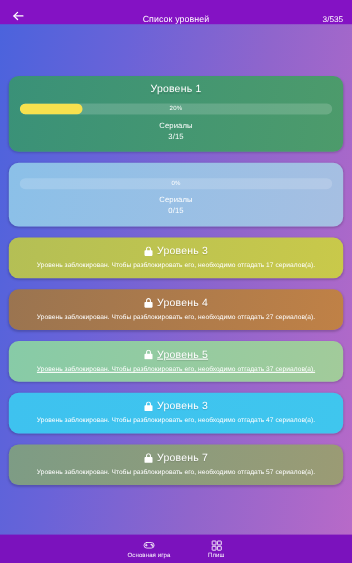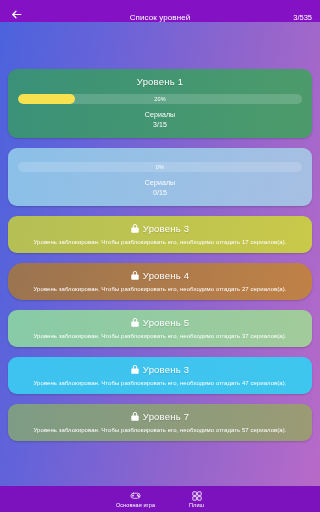--- a/index.html
+++ b/index.html
@@ -163,33 +163,33 @@
       <span class="lock-icon">
         <svg width="8" height="9" viewBox="0 0 16 18" fill="#ffffff">
           <path d="M8 0C5.5 0 3.6 2 3.6 4.4V7H2.2C1.3 7 .6 7.7.6 8.6v7.2c0 .9.7 1.6 1.6 1.6h11.6c.9 0 1.6-.7 1.6-1.6V8.6c0-.9-.7-1.6-1.6-1.6h-1.4V4.4C12.4 2 10.5 0 8 0zm0 1.9c1.4 0 2.5 1.1 2.5 2.5V7h-5V4.4c0-1.4 1.1-2.5 2.5-2.5z"></path>
         </svg>
       </span>
       <span>Уровень 3</span>
     </div>
     <div class="locked-text">Уровень заблокирован. Чтобы разблокировать его, необходимо отгадать 17 сериалов(а).</div>
   </div>
 
-  <div class="card" style="background:linear-gradient(100deg,#9a7450,#c08146);border-radius:15px;">
+  <div class="card" style="background:linear-gradient(100deg,#9a7450,#c08146);">
     <div class="card-title">
       <span class="lock-icon">
         <svg width="8" height="9" viewBox="0 0 16 18" fill="#ffffff">
           <path d="M8 0C5.5 0 3.6 2 3.6 4.4V7H2.2C1.3 7 .6 7.7.6 8.6v7.2c0 .9.7 1.6 1.6 1.6h11.6c.9 0 1.6-.7 1.6-1.6V8.6c0-.9-.7-1.6-1.6-1.6h-1.4V4.4C12.4 2 10.5 0 8 0zm0 1.9c1.4 0 2.5 1.1 2.5 2.5V7h-5V4.4c0-1.4 1.1-2.5 2.5-2.5z"></path>
         </svg>
       </span>
       <span>Уровень 4</span>
     </div>
     <div class="locked-text">Уровень заблокирован. Чтобы разблокировать его, необходимо отгадать 27 сериалов(а).</div>
   </div>
 
-  <div class="card" style="background:linear-gradient(100deg,#87cba7,#a2cb9a);">
+  <div class="card" style="background:linear-gradient(100deg,#87cba7,#a2cb9a);text-decoration:underline;">
     <div class="card-title">
       <span class="lock-icon">
         <svg width="8" height="9" viewBox="0 0 16 18" fill="#ffffff">
           <path d="M8 0C5.5 0 3.6 2 3.6 4.4V7H2.2C1.3 7 .6 7.7.6 8.6v7.2c0 .9.7 1.6 1.6 1.6h11.6c.9 0 1.6-.7 1.6-1.6V8.6c0-.9-.7-1.6-1.6-1.6h-1.4V4.4C12.4 2 10.5 0 8 0zm0 1.9c1.4 0 2.5 1.1 2.5 2.5V7h-5V4.4c0-1.4 1.1-2.5 2.5-2.5z"></path>
         </svg>
       </span>
       <span>Уровень 5</span>
     </div>
     <div class="locked-text">Уровень заблокирован. Чтобы разблокировать его, необходимо отгадать 37 сериалов(а).</div>
   </div>

